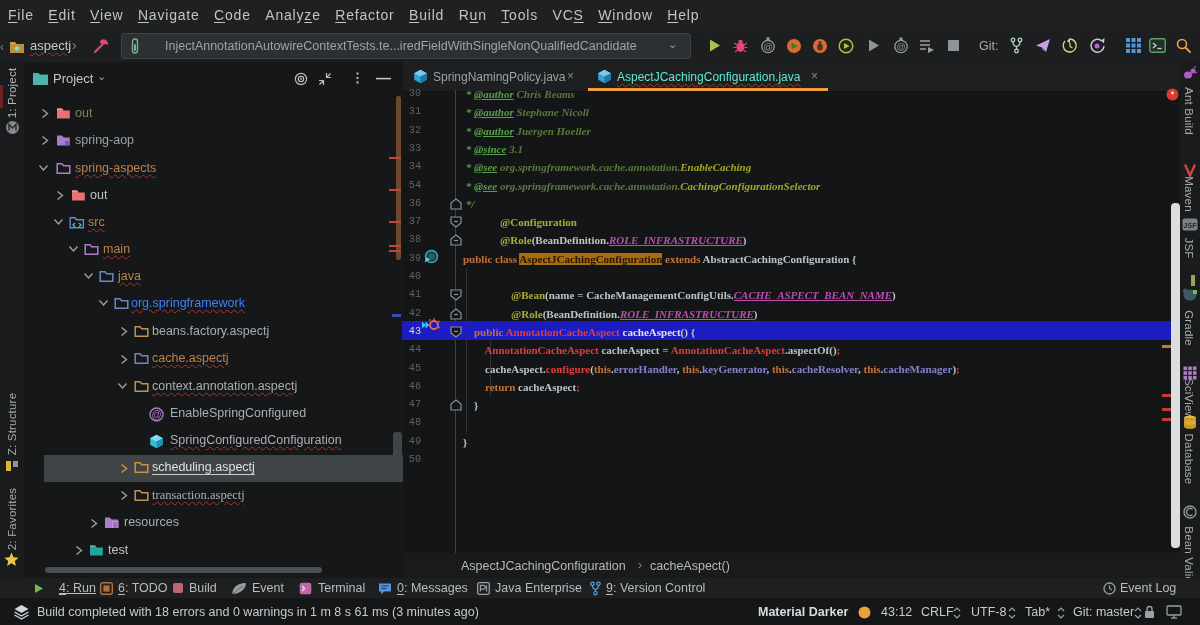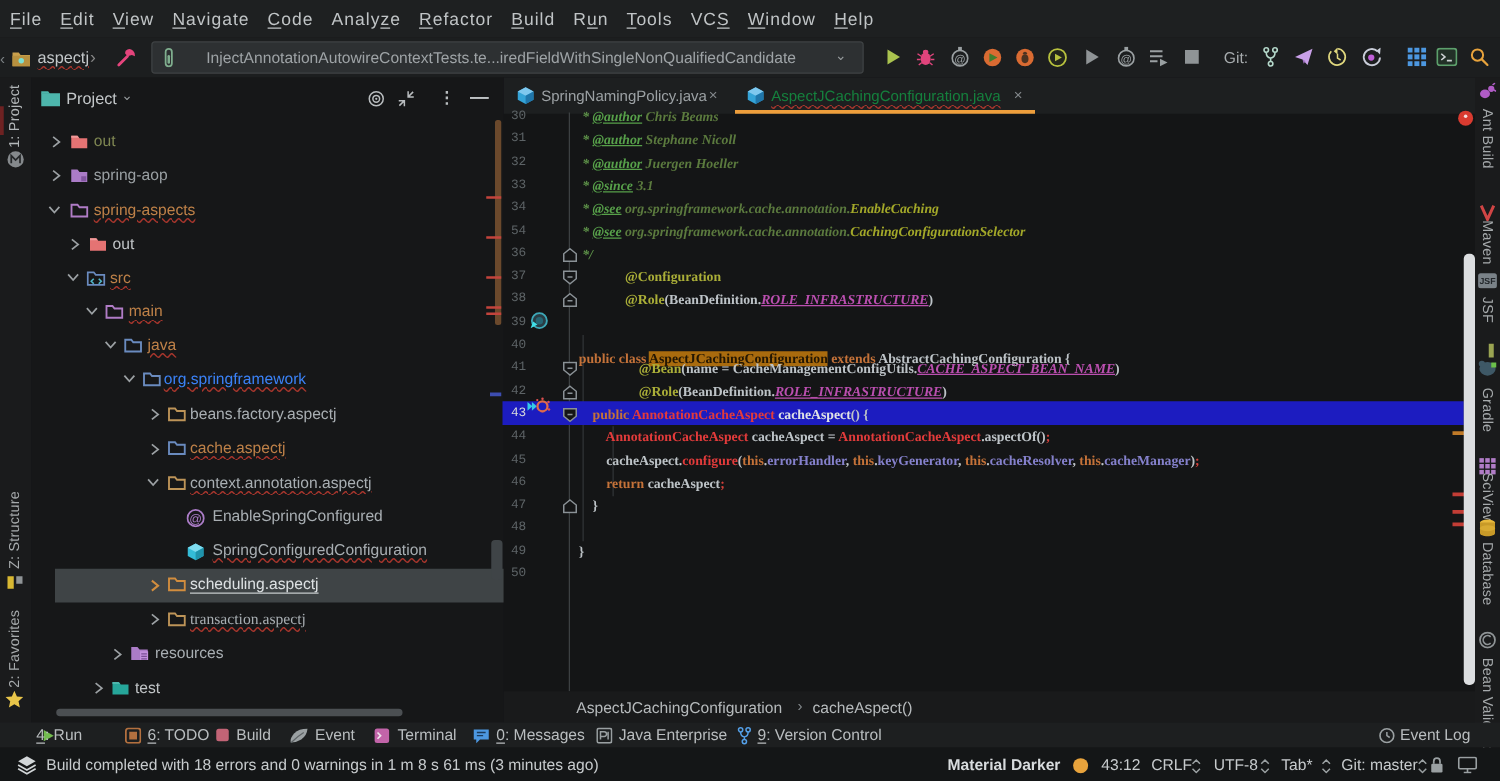--- a/index.html
+++ b/index.html
@@ -338,21 +338,21 @@
         <path d="M7.5 0.8 L13.8 4.2 L7.5 7.6 L1.2 4.2 z" fill="#7fc8ef"></path>
         <path d="M7.5 7.6 L13.8 4.2 V10.8 L7.5 14.2 z" fill="#1f76ab"></path>
       </svg>
  <div class="abs" style="left:433px;top:70px;font-size:12px;color:#9ca1a4;">SpringNamingPolicy.java</div>
  <div class="abs" style="left:567px;top:69px;font-size:12px;color:#84898c;">×</div>
  <svg class="abs" style="left:597px;top:69px;" width="15" height="15" viewBox="0 0 15 15">
         <path d="M7.5 0.8 L13.8 4.2 V10.8 L7.5 14.2 L1.2 10.8 V4.2 z" fill="#34a3d7"></path>
         <path d="M7.5 0.8 L13.8 4.2 L7.5 7.6 L1.2 4.2 z" fill="#7fc8ef"></path>
         <path d="M7.5 7.6 L13.8 4.2 V10.8 L7.5 14.2 z" fill="#1f76ab"></path>
       </svg>
- <div class="abs sq" style="left:617px;top:70px;font-size:12px;color:#15803d;">AspectJCachingConfiguration.java</div>
+ <div class="abs sq" style="left:617px;top:70px;font-size:12px;color:#5eead4;">AspectJCachingConfiguration.java</div>
  <div class="abs" style="left:811px;top:69px;font-size:12px;color:#84898c;">×</div>
  <div class="abs" style="left:588px;top:88px;width:240px;height:3px;background:#ee9e3c;"></div>
 </div>
 <div class="abs" id="gutter">
  <div class="abs" style="left:455px;top:90px;width:1px;height:463px;background:#3c4042;"></div>
  <div class="abs" style="left:466px;top:268px;width:1px;height:165px;background:#313537;"></div>
  <div class="abs" style="left:490px;top:341px;width:1px;height:56px;background:#313537;"></div>
 </div>
 <div class="abs" id="linenos" style="z-index:3;">
  <div class="abs ln" style="left:396px;top:85px;width:25px;">30</div>
@@ -381,21 +381,21 @@
 <div class="abs" id="codelines">
  <pre class="abs code" style="left:463px;top:85px;"><span class="cmt"> * </span><span class="tag">@author</span><span class="cmtv"> Chris Beams</span></pre>
  <pre class="abs code" style="left:463px;top:103.3px;"><span class="cmt"> * </span><span class="tag">@author</span><span class="cmtv"> Stephane Nicoll</span></pre>
  <pre class="abs code" style="left:463px;top:121.6px;"><span class="cmt"> * </span><span class="tag">@author</span><span class="cmtv"> Juergen Hoeller</span></pre>
  <pre class="abs code" style="left:463px;top:139.9px;"><span class="cmt"> * </span><span class="tag">@since</span><span class="cmtv"> 3.1</span></pre>
  <pre class="abs code" style="left:463px;top:158.2px;"><span class="cmt"> * </span><span class="tag">@see</span><span class="cmtv"> org.springframework.cache.annotation.</span><span class="lnk">EnableCaching</span></pre>
  <pre class="abs code" style="left:463px;top:176.5px;"><span class="cmt"> * </span><span class="tag">@see</span><span class="cmtv"> org.springframework.cache.annotation.</span><span class="lnk">CachingConfigurationSelector</span></pre>
  <pre class="abs code" style="left:463px;top:194.8px;"><span class="cmt"> */</span></pre>
  <pre class="abs code" style="left:463px;top:213.1px;"><span class="ann">@Configuration</span></pre>
  <pre class="abs code" style="left:463px;top:231.4px;"><span class="ann">@Role</span>(BeanDefinition.<span class="const">ROLE_INFRASTRUCTURE</span>)</pre>
- <pre class="abs code" style="left:463px;top:249.7px;margin-top:28px;"><span class="kw">public class </span><span style="background:#a96b0e;color:#241703;">AspectJCachingConfiguration</span><span class="kw"> extends </span>AbstractCachingConfiguration {</pre>
+ <pre class="abs code" style="left:463px;top:249.7px;"><span class="kw">public class </span><span style="background:#a96b0e;color:#241703;">AspectJCachingConfiguration</span><span class="kw"> extends </span>AbstractCachingConfiguration {</pre>
  <pre class="abs code" style="left:463px;top:286.3px;">    <span class="ann">@Bean</span>(name = CacheManagementConfigUtils.<span class="const">CACHE_ASPECT_BEAN_NAME</span>)</pre>
  <pre class="abs code" style="left:463px;top:304.6px;">    <span class="ann">@Role</span>(BeanDefinition.<span class="const">ROLE_INFRASTRUCTURE</span>)</pre>
  <pre class="abs code" style="left:463px;top:322.9px;">    <span class="kw">public </span><span class="err">AnnotationCacheAspect </span><span style="color:#dfe2e5;">cacheAspect</span>() {</pre>
  <pre class="abs code" style="left:463px;top:341.2px;">        <span class="err">AnnotationCacheAspect</span> cacheAspect = <span class="err">AnnotationCacheAspect</span>.aspectOf()<span class="red">;</span></pre>
  <pre class="abs code" style="left:463px;top:359.5px;">        cacheAspect.<span class="err">configure</span>(<span class="kw">this</span>.<span class="fld">errorHandler</span>, <span class="kw">this</span>.<span class="fld">keyGenerator</span>, <span class="kw">this</span>.<span class="fld">cacheResolver</span>, <span class="kw">this</span>.<span class="fld">cacheManager</span>)<span class="red">;</span></pre>
  <pre class="abs code" style="left:463px;top:377.8px;">        <span class="kw">return </span>cacheAspect<span class="red">;</span></pre>
  <pre class="abs code" style="left:463px;top:396.1px;">    }</pre>
  <pre class="abs code" style="left:463px;top:432.7px;">}</pre>
 </div>
 <div class="abs" id="foldmarks">
@@ -514,21 +514,21 @@
  <svg class="abs" style="left:1184px;top:608px;" width="13" height="13" viewBox="0 0 13 13">
         <rect x="1" y="1" width="11" height="11" rx="2" fill="#3a3e40"></rect>
       </svg>
 </div>
 
 <div class="abs" id="bottombar" style="left:0;top:578px;width:1200px;height:20px;background:#1d1f20;"></div>
 <div class="abs" id="bottombarcontent" style="font-size:12.5px;color:#b9bdbf;">
  <svg class="abs" style="left:33px;top:583px;" width="11" height="11" viewBox="0 0 11 11">
         <path d="M2 1 L10 5.5 L2 10z" fill="#72bb4e"></path>
       </svg>
- <div class="abs" style="left:29px;top:581px;"><u>4</u>: Run</div>
+ <div class="abs" style="left:59px;top:581px;text-decoration:underline;"><u>4</u>: Run</div>
  <svg class="abs" style="left:100px;top:582px;" width="13" height="13" viewBox="0 0 13 13">
         <rect x="0.7" y="0.7" width="11.6" height="11.6" rx="2" fill="none" stroke="#b3703f" stroke-width="1.4"></rect>
         <rect x="3.4" y="3.4" width="6.2" height="6.2" fill="#b3703f"></rect>
       </svg>
  <div class="abs" style="left:118px;top:581px;"><u>6</u>: TODO</div>
  <svg class="abs" style="left:172px;top:582px;" width="12" height="12" viewBox="0 0 12 12">
         <rect x="1" y="1" width="10" height="10" rx="2" fill="#c26476"></rect>
       </svg>
  <div class="abs" style="left:189px;top:581px;">Build</div>
  <svg class="abs" style="left:231px;top:582px;" width="16" height="13" viewBox="0 0 16 13">

